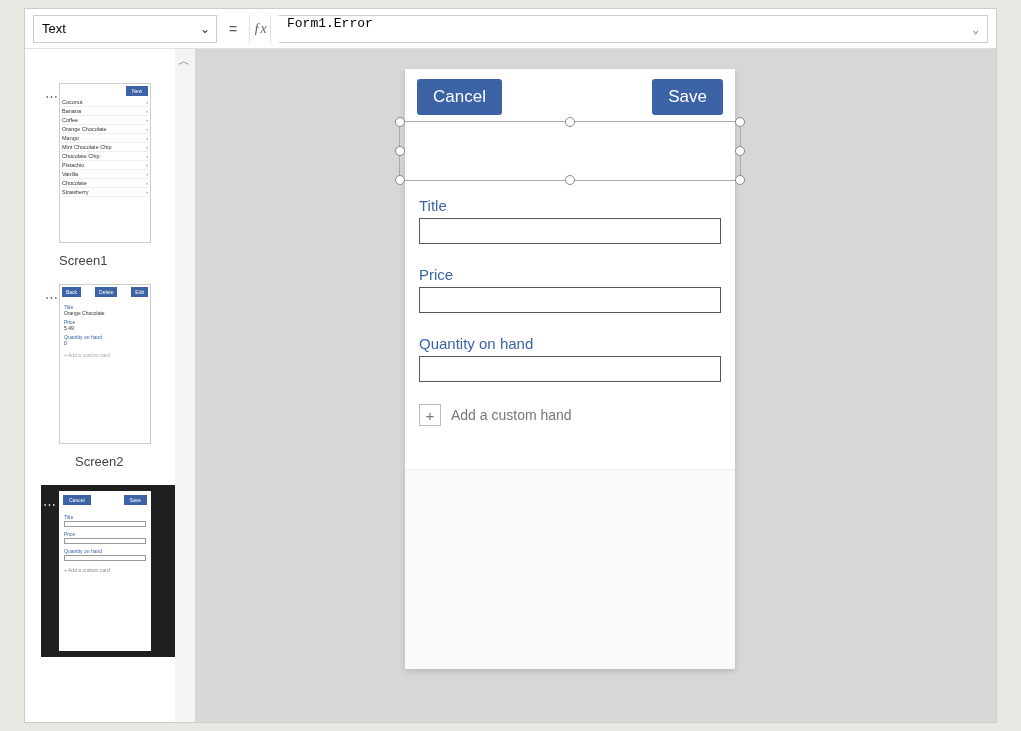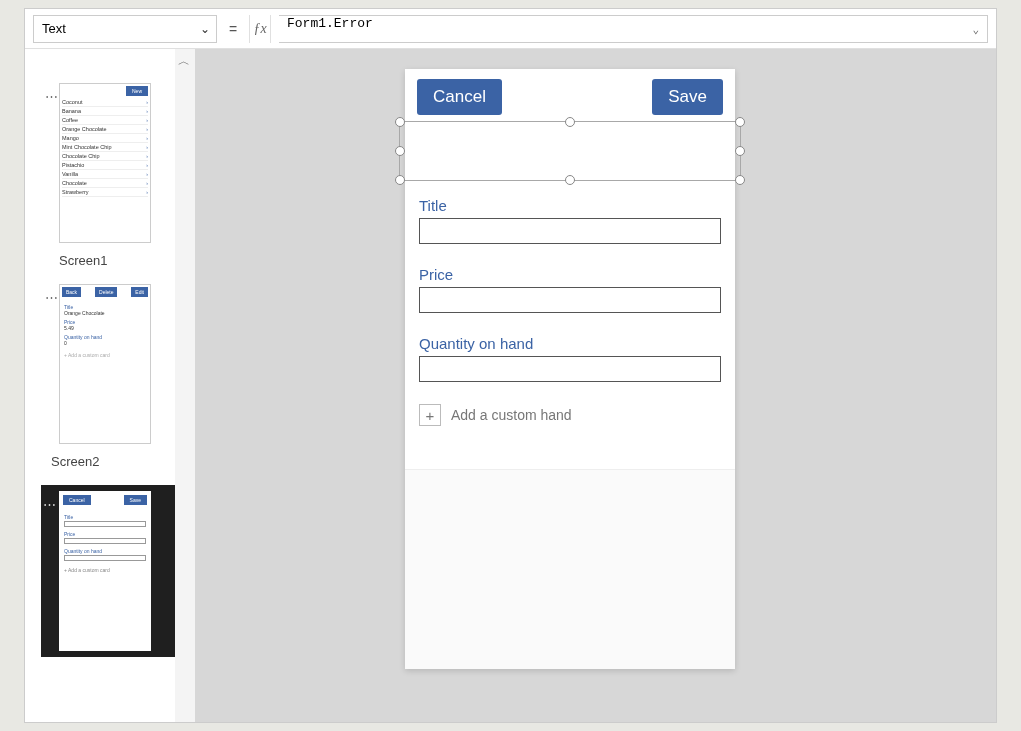--- a/index.html
+++ b/index.html
@@ -361,21 +361,21 @@
             <div class="t2-body">
               <div class="t2-lbl">Title</div>
               <div class="t2-val">Orange Chocolate</div>
               <div class="t2-lbl">Price</div>
               <div class="t2-val">5.49</div>
               <div class="t2-lbl">Quantity on hand</div>
               <div class="t2-val">0</div>
               <div class="t2-val" style="color:#aaa;margin-top:6px;">+  Add a custom card</div>
             </div>
           </div>
-          <div class="thumb-label" style="margin-left:8px;">Screen2</div>
+          <div class="thumb-label" style="margin-left:32px;">Screen2</div>
         </div>
 
         <div class="thumb-item selected dots-anchor" style="background:#1f1f1f;margin:0;padding:6px 6px 6px 2px;">
           <span class="dots" style="color:#fff;">⋯</span>
           <div class="thumb-box" style="margin-left:16px;border:1px solid #fff;">
             <div class="t3-header">
               <div class="t3-btn">Cancel</div>
               <div class="t3-btn">Save</div>
             </div>
             <div class="t3-body">

